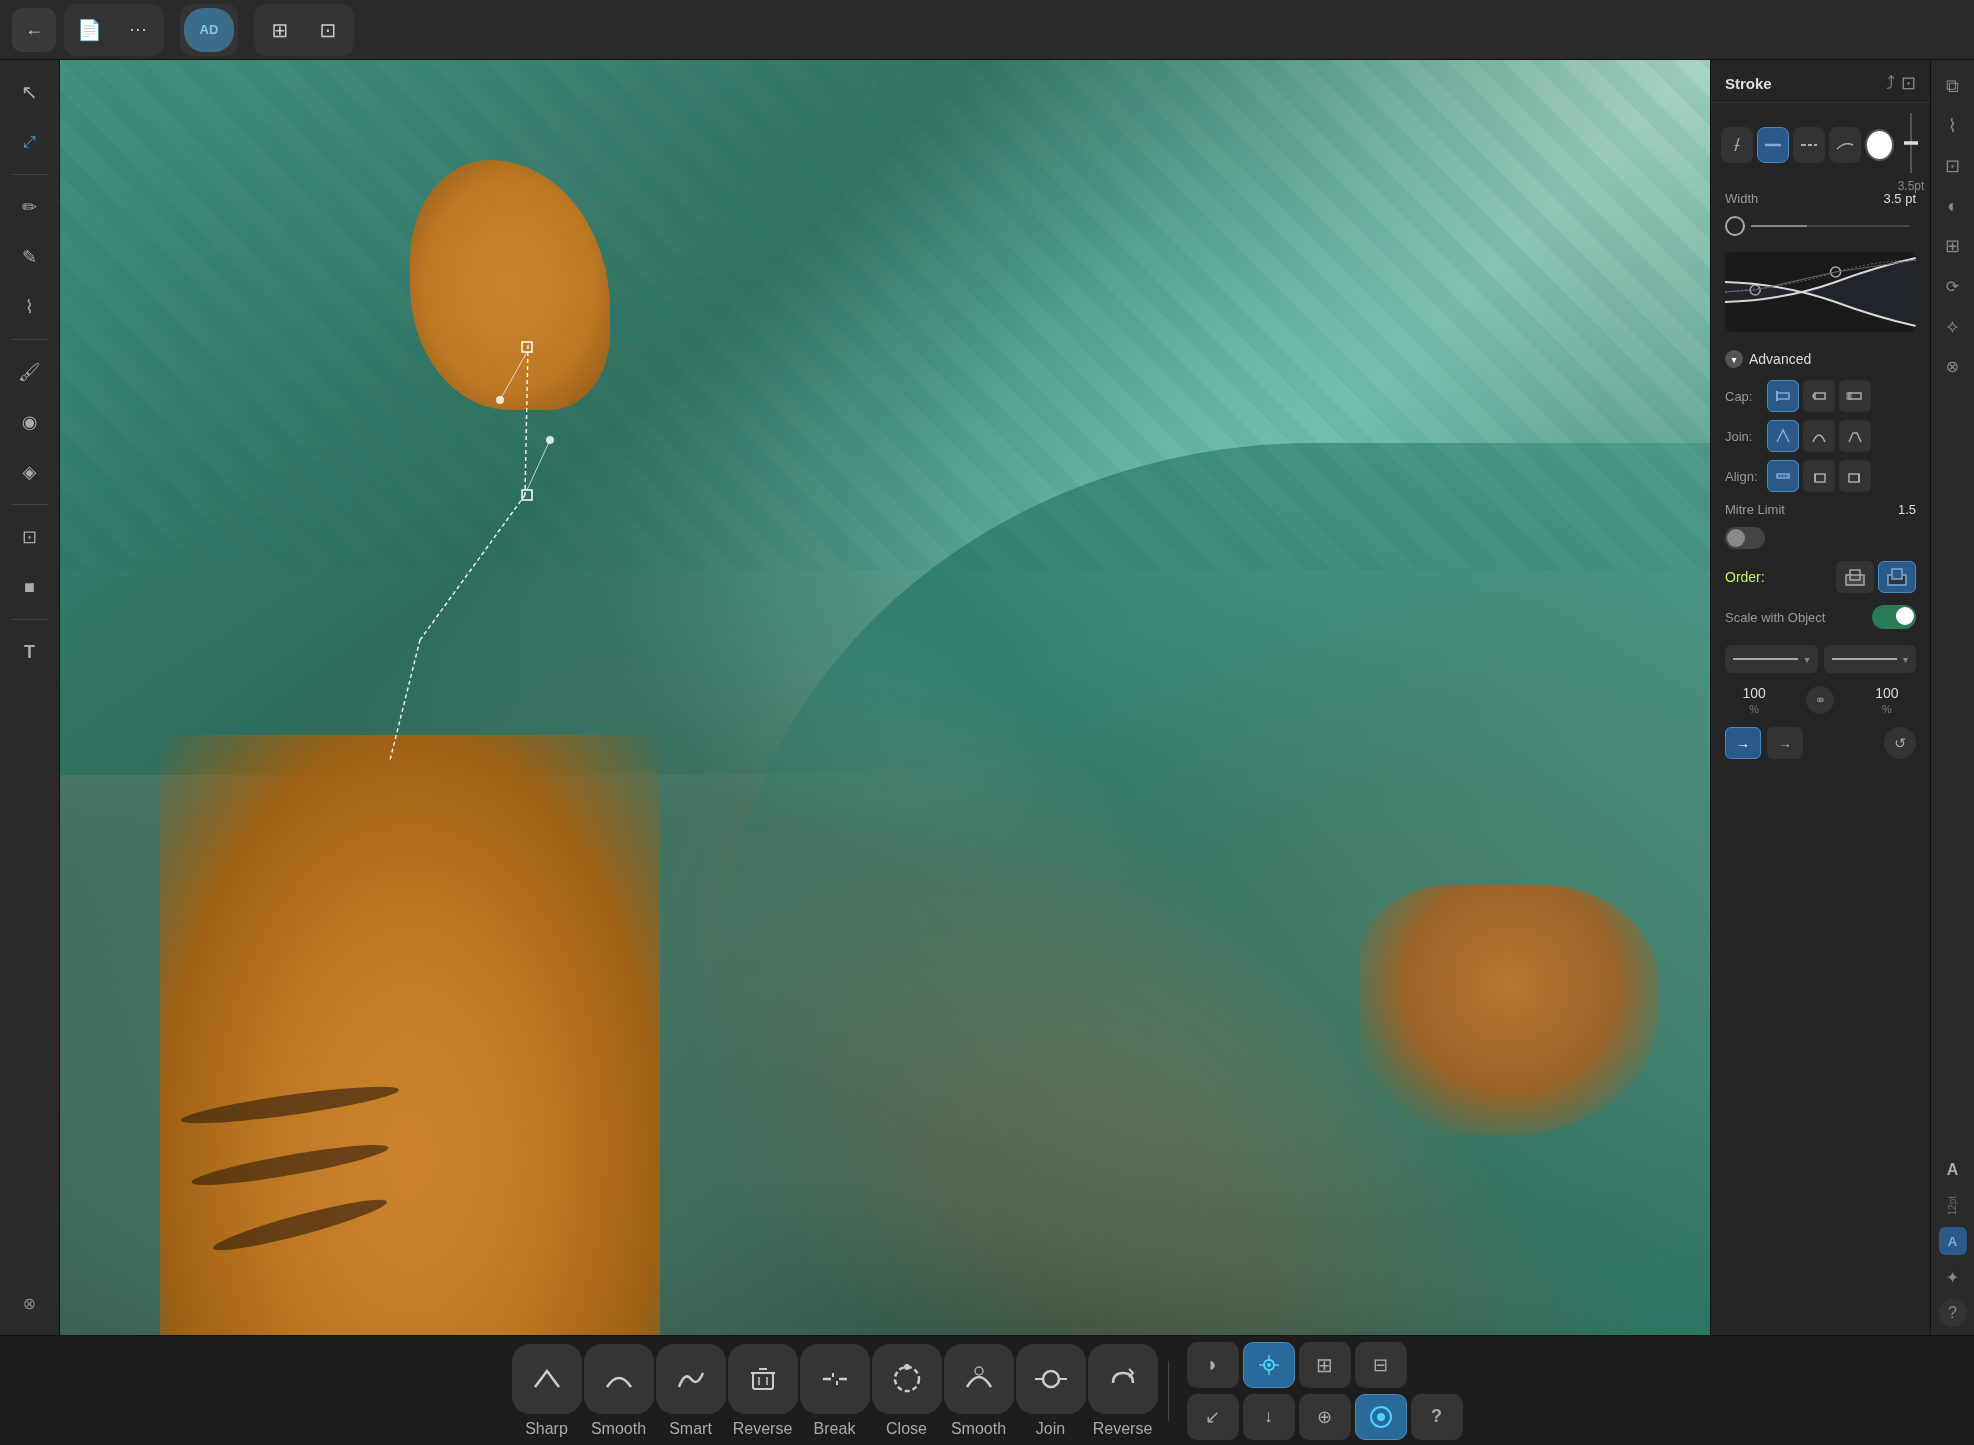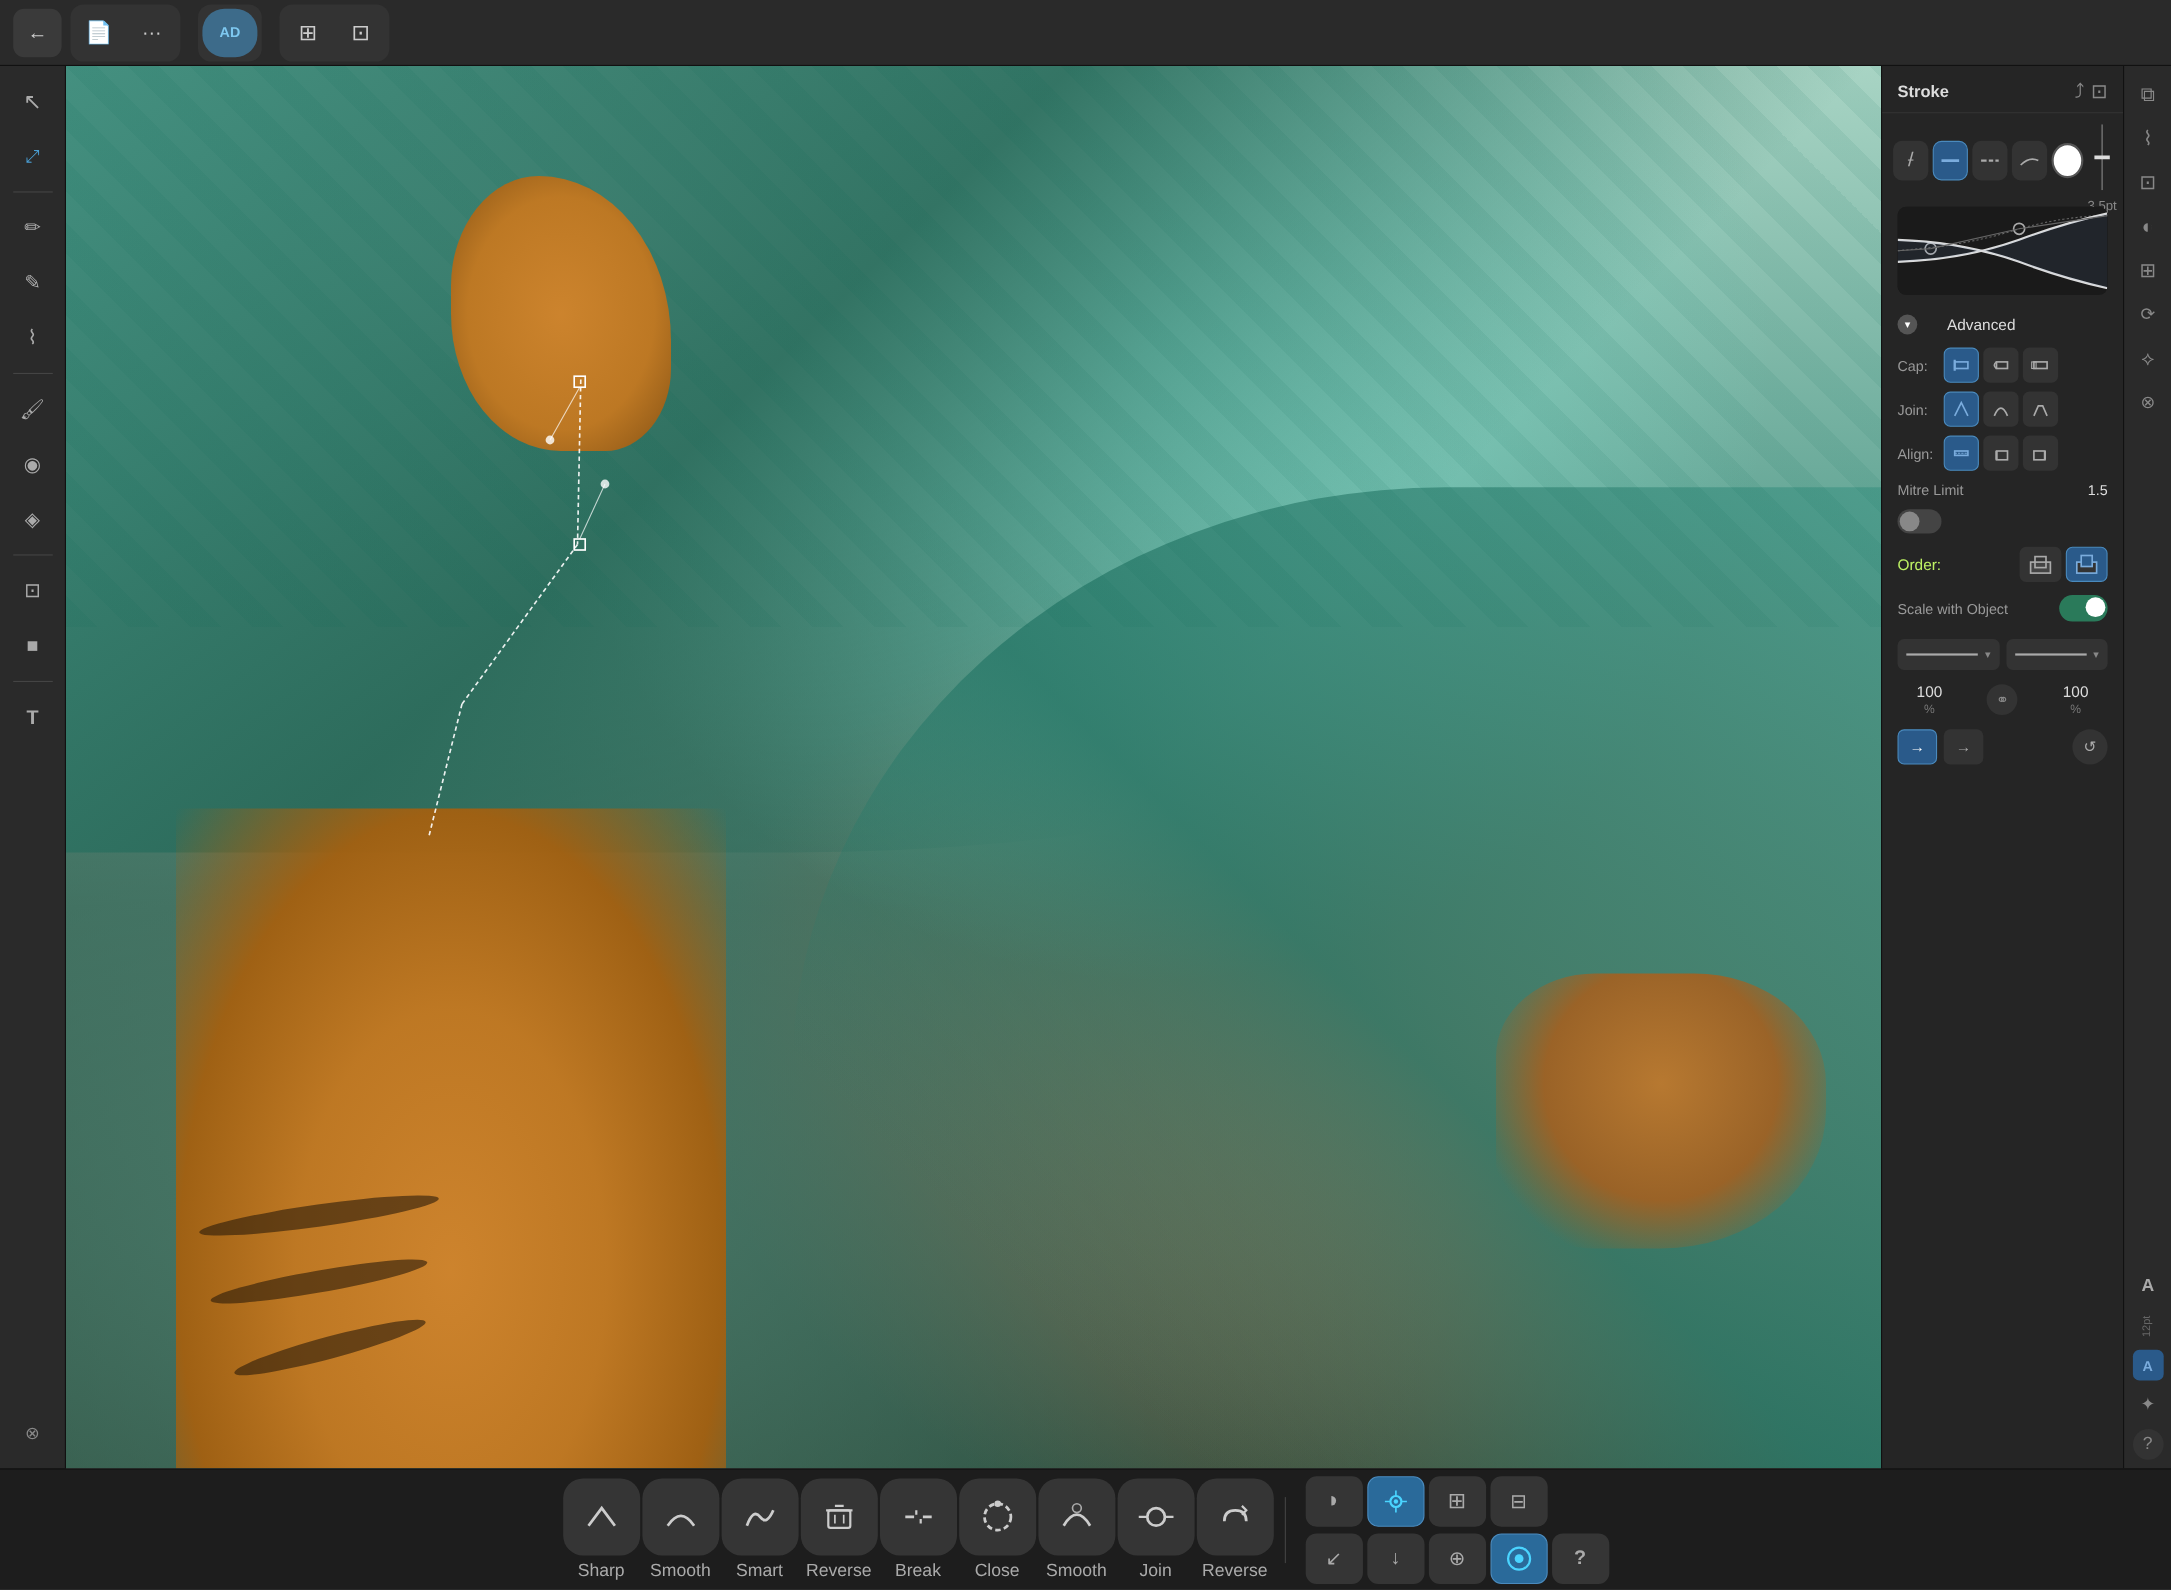--- a/index.html
+++ b/index.html
@@ -245,21 +245,20 @@
       display: flex;
       align-items: center;
       justify-content: center;
       color: #fff;
       font-size: 10px;
     }
     .advanced-label {
       color: #ddd;
       font-size: 14px;
       font-weight: 500;
-      margin-left: 21px;
     }
 
     
     .option-row {
       display: flex;
       align-items: center;
       padding: 4px 14px;
       gap: 6px;
     }
     .option-label {
@@ -648,20 +647,33 @@
 
       <div style="position:relative;margin-left:4px;">
         <svg width="18" height="60" viewBox="0 0 18 60">
           <line x1="9" y1="0" x2="9" y2="60" stroke="#888" stroke-width="1"></line>
           <line x1="2" y1="30" x2="16" y2="30" stroke="#ddd" stroke-width="3.5"></line>
         </svg>
         <div style="position:absolute;bottom:-16px;left:50%;transform:translateX(-50%);color:#888;font-size:12px;">3.5pt</div>
       </div>
     </div>
 
+    <div class="panel-section">
+      <div class="section-row">
+        <span class="section-label">Width</span>
+        <span class="section-value">3.5 pt</span>
+      </div>
+
+      <div style="position:relative;height:28px;display:flex;align-items:center;">
+        <div style="width:20px;height:20px;border-radius:50%;border:2px solid #aaa;flex-shrink:0;"></div>
+        <div style="flex:1;height:2px;background:#444;margin:0 6px;position:relative;">
+          <div style="width:35%;height:100%;background:#888;"></div>
+        </div>
+      </div>
+    </div>
 
     <div class="curve-display">
       <svg class="curve-svg" viewBox="0 0 190 80" preserveAspectRatio="none">
         <rect width="190" height="80" fill="#1a1a1a"></rect>
 
         <path d="M0,40 Q20,38 40,36 Q80,30 110,20 Q140,12 160,10 Q175,8 190,8" stroke="#666" stroke-width="1" fill="none" stroke-dasharray="2,2"></path>
 
         <circle cx="30" cy="38" r="5" fill="none" stroke="#aaa" stroke-width="1.5"></circle>
         <circle cx="110" cy="20" r="5" fill="none" stroke="#aaa" stroke-width="1.5"></circle>
 

